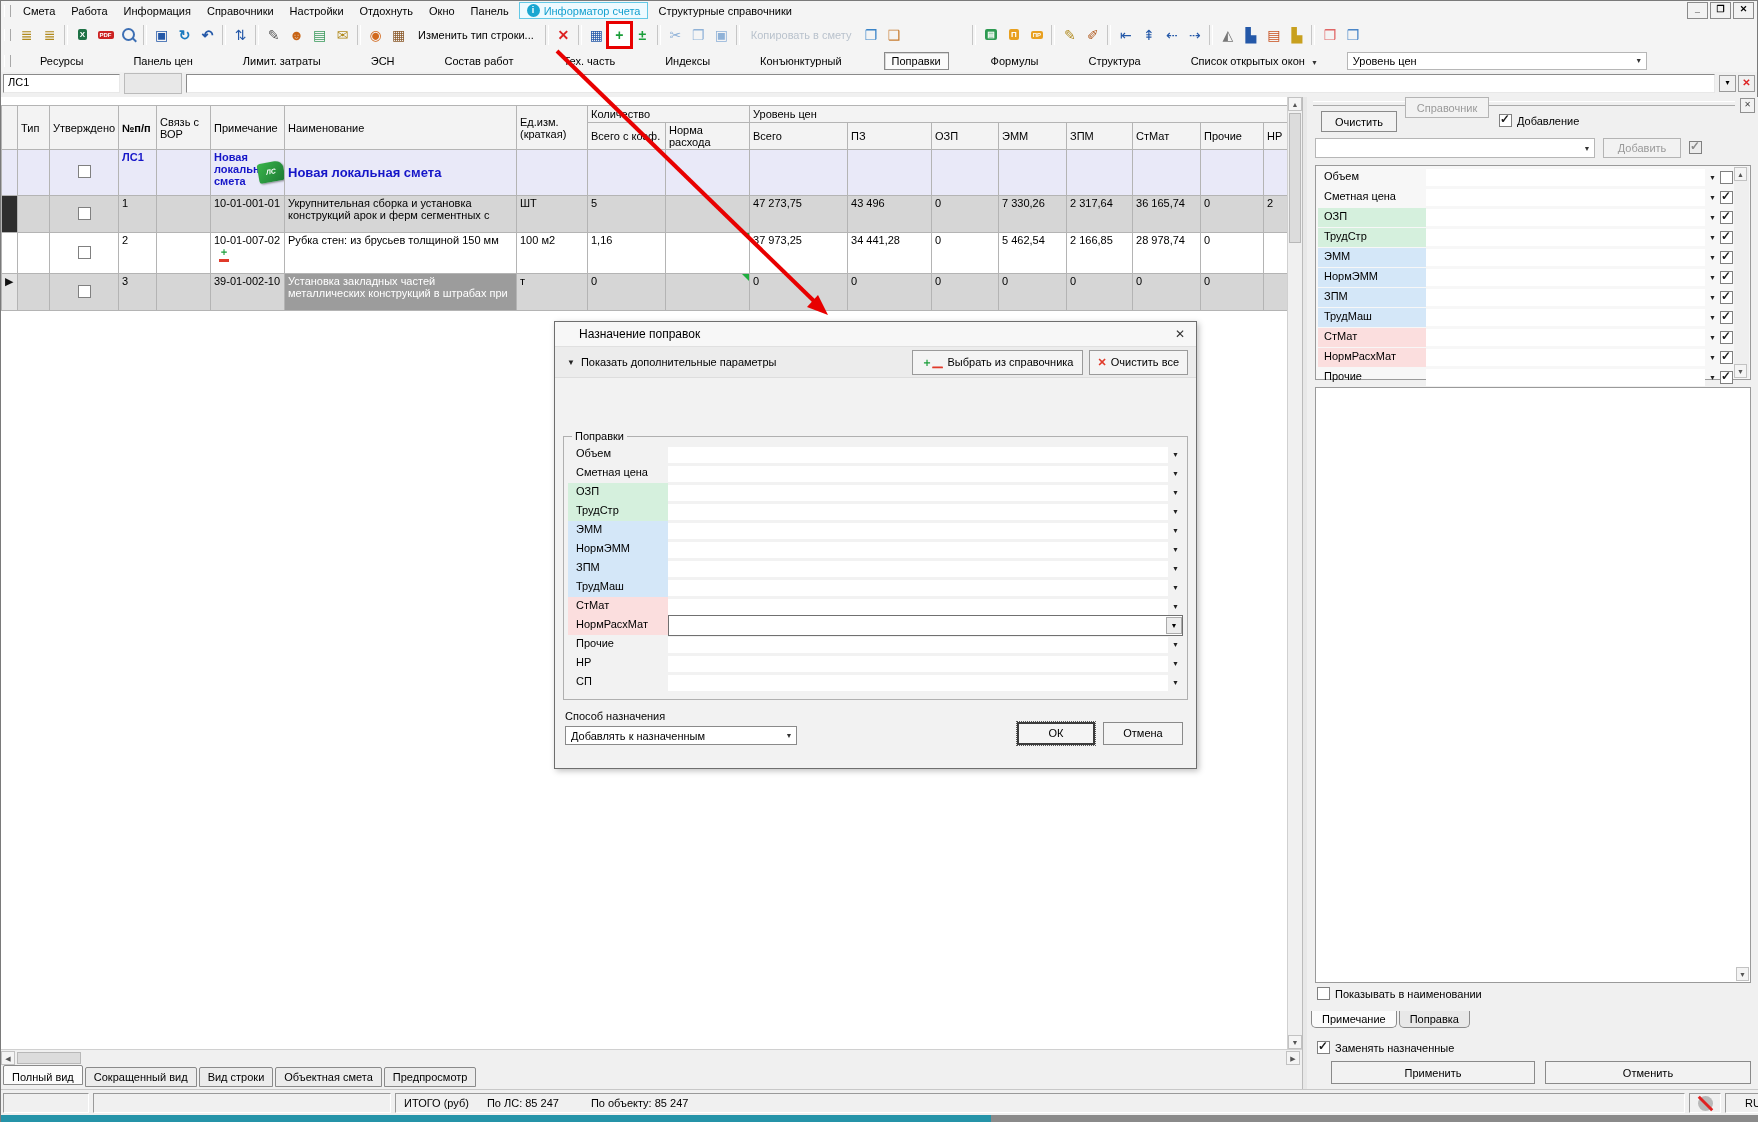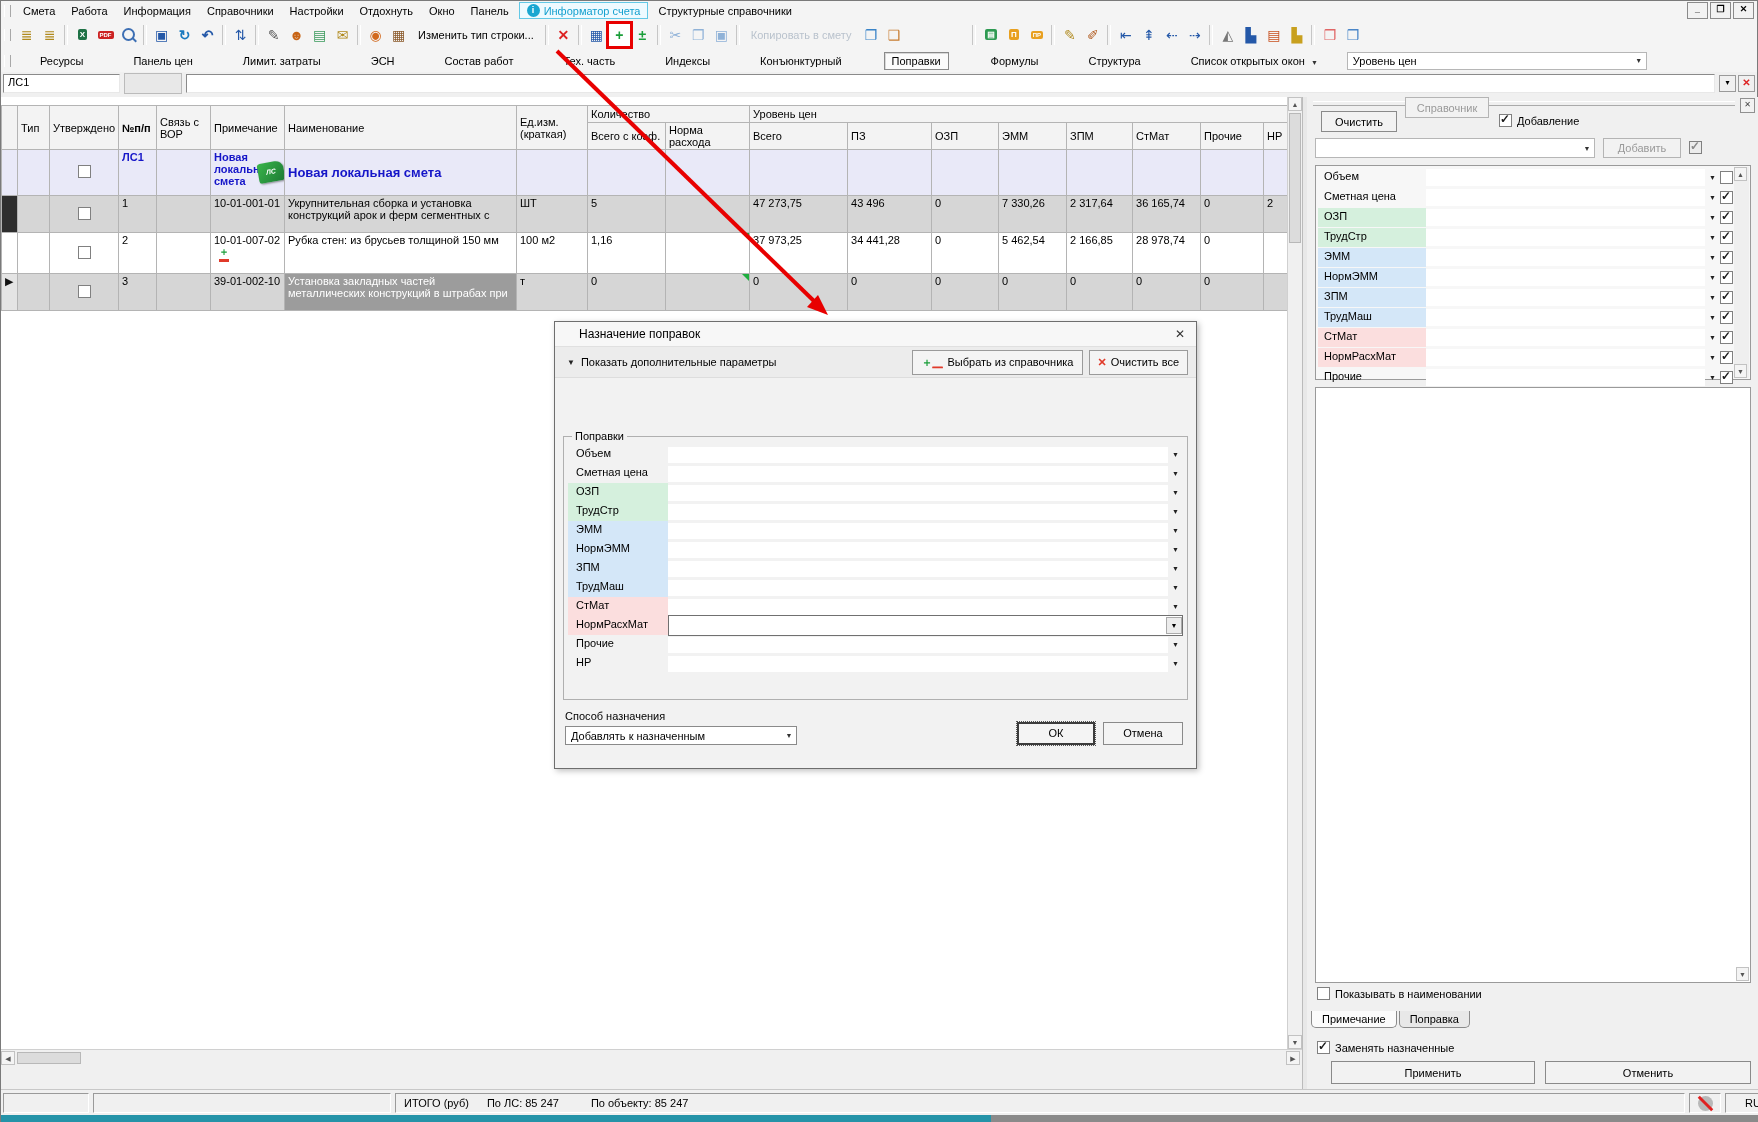--- a/index.html
+++ b/index.html
@@ -680,36 +680,50 @@
             </span>
             <span class="fdd"></span>
         </div>
         <div class="drow">
           <span class="dlabel">НР</span>
           <span class="dfield">
               <span class="sp"></span>
             </span>
             <span class="fdd"></span>
         </div>
+        <div class="drow">
+          <span class="dlabel">СП</span>
+          <span class="dfield">
+              <span class="sp"></span>
+            </span>
+            <span class="fdd"></span>
+        </div>
       </div>
     </div>
     <span class="dmethod-lbl">Способ назначения</span>
     <span class="dmethod">
       <span class="val" style="flex:1;padding:0 5px">Добавлять к назначенным</span>
       <span class="flat-dd">▼</span>
     </span>
     <span class="dok">ОК</span>
     <span class="dcancel">Отмена</span>
   </div>
 
   <svg class="overlay" width="1758" height="1122" viewBox="0 0 1758 1122">
     <line x1="556" y1="50" x2="815" y2="302" stroke="#e80000" stroke-width="4"></line>
     <polygon points="827,314 806,306 817,294" fill="#e80000"></polygon>
   </svg>
 
+  <div class="viewtabs">
+    <span class="vwtab active">Полный вид</span>
+    <span class="vwtab">Сокращенный вид</span>
+    <span class="vwtab">Вид строки</span>
+    <span class="vwtab">Объектная смета</span>
+    <span class="vwtab">Предпросмотр</span>
+  </div>
 
   <div class="statusbar">
     <span class="spanel" style="left:2px;width:86px"></span>
     <span class="spanel" style="left:92px;width:298px"></span>
     <span class="spanel" style="left:394px;width:1290px;padding-left:8px;gap:18px">
       <span>ИТОГО (руб)</span>
       <span>По ЛС: 85 247</span>
       <span style="margin-left:14px">По объекту: 85 247</span>
     </span>
     <span class="spanel" style="left:1688px;width:32px">

